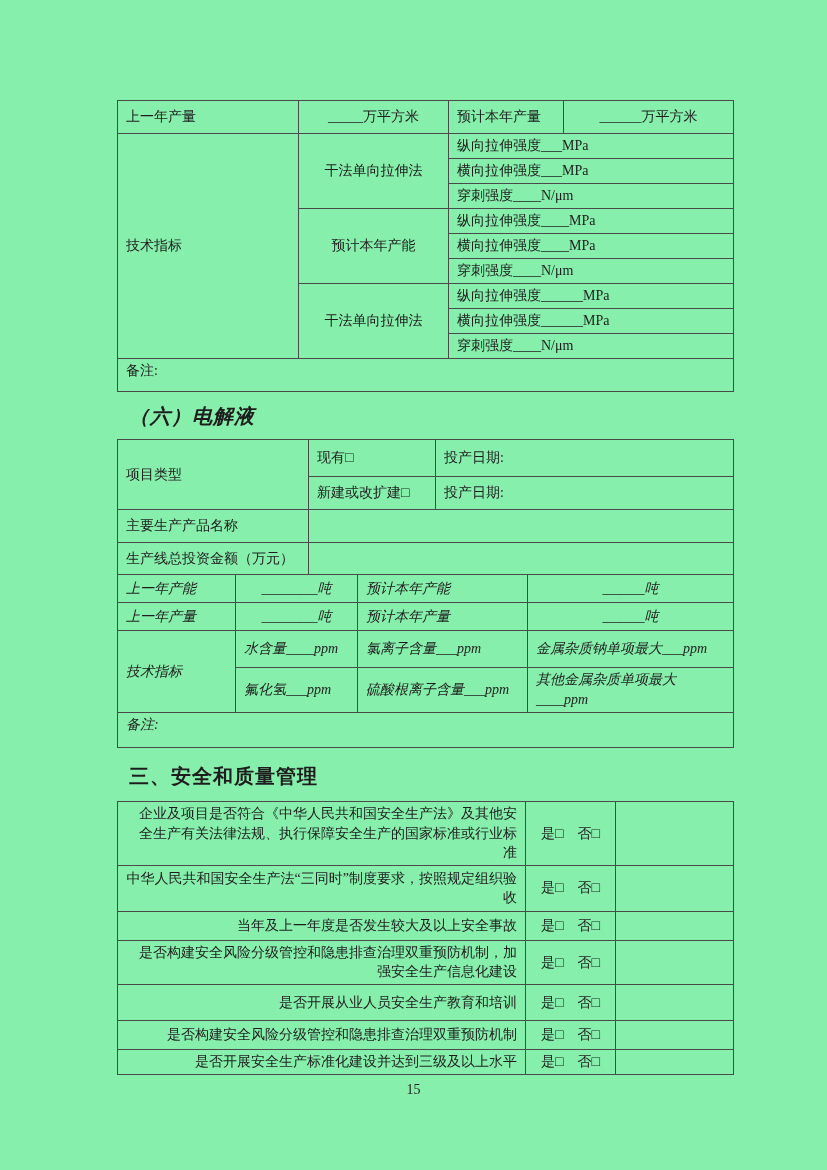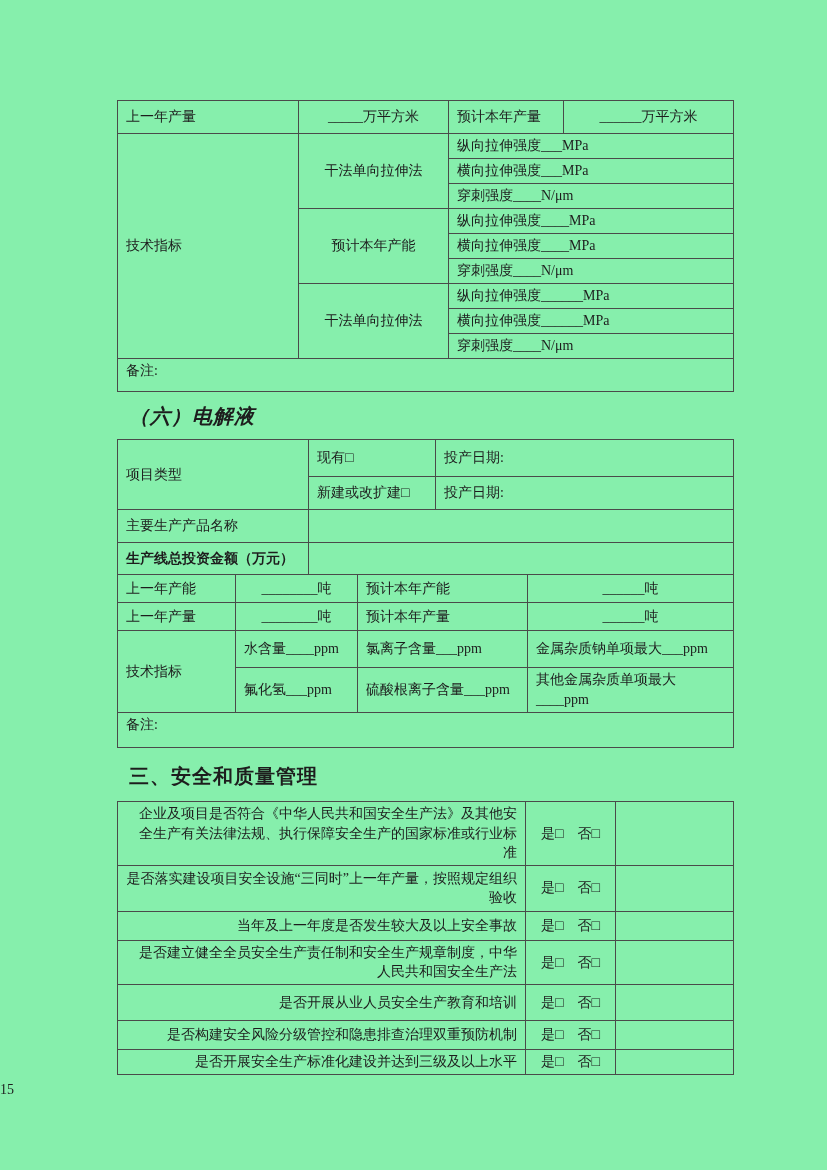--- a/index.html
+++ b/index.html
@@ -25,41 +25,42 @@
   }
   table.t td{
     border:1px solid #4a4a4a;
     padding:2px 8px;
     vertical-align:middle;
     overflow:hidden;
     line-height:1.4;
   }
   .ctr{text-align:center;}
   .topleft{vertical-align:top !important;}
-  .stack{margin-top:-1px;}
+  .stack{margin-top:-1px;font-style:italic;}
   .sec-title{
     font-size:20px;
     font-weight:bold;
     font-family:"Liberation Sans","DejaVu Sans",sans-serif;
     padding-left:12px;
     letter-spacing:1px;
   }
   .sec-title.s6{margin:11px 0 9px 0;font-style:italic;}
   .sec-title.s3{margin:15px 0 11px 0;}
   
   .h33{height:33px;} .h25{height:25px;} .h37{height:37px;}
-  .h32{height:32px;font-weight:bold;} .h28{height:28px;} .h45{height:45px;}
+  .h32{height:32px;} .h28{height:28px;} .h45{height:45px;}
   .h35{height:35px;} .h44{height:44px;} .h46{height:46px;}
   .h29{height:29px;} .h40{height:40px;} .h36{height:36px;}
   .h27{height:15px;}
   .qcell{line-height:1.45;padding:3px 8px;text-align:right;}
   .pageno{
     position:absolute;
     left:0;width:827px;
     top:1082px;
+    text-align:center;
     font-size:14px;
   }
 </style>
 </head>
 <body>
 
 <div class="page">
   <div class="content">
 
     <table class="t">
@@ -187,31 +188,31 @@
           <col style="width:90px">
           <col style="width:118px">
         </colgroup>
       <tbody>
           <tr class="h44">
         <td class="qcell">企业及项目是否符合《中华人民共和国安全生产法》及其他安全生产有关法律法规、执行保障安全生产的国家标准或行业标准</td>
         <td class="ctr">是□　否□</td>
         <td></td>
       </tr>
       <tr class="h46">
-        <td class="qcell">是否落实建设项目安全设施“三同时”上一年产量，按照规定组织验收</td>
+        <td class="qcell">中华人民共和国安全生产法“三同时”制度要求，按照规定组织验收</td>
         <td class="ctr">是□　否□</td>
         <td></td>
       </tr>
       <tr class="h29">
         <td class="qcell">当年及上一年度是否发生较大及以上安全事故</td>
         <td class="ctr">是□　否□</td>
         <td></td>
       </tr>
       <tr class="h40">
-        <td class="qcell">是否建立健全全员安全生产责任制和安全生产规章制度，中华人民共和国安全生产法</td>
+        <td class="qcell">是否构建安全风险分级管控和隐患排查治理双重预防机制，加强安全生产信息化建设</td>
         <td class="ctr">是□　否□</td>
         <td></td>
       </tr>
       <tr class="h36">
         <td class="qcell">是否开展从业人员安全生产教育和培训</td>
         <td class="ctr">是□　否□</td>
         <td></td>
       </tr>
       <tr class="h29">
         <td class="qcell">是否构建安全风险分级管控和隐患排查治理双重预防机制</td>

